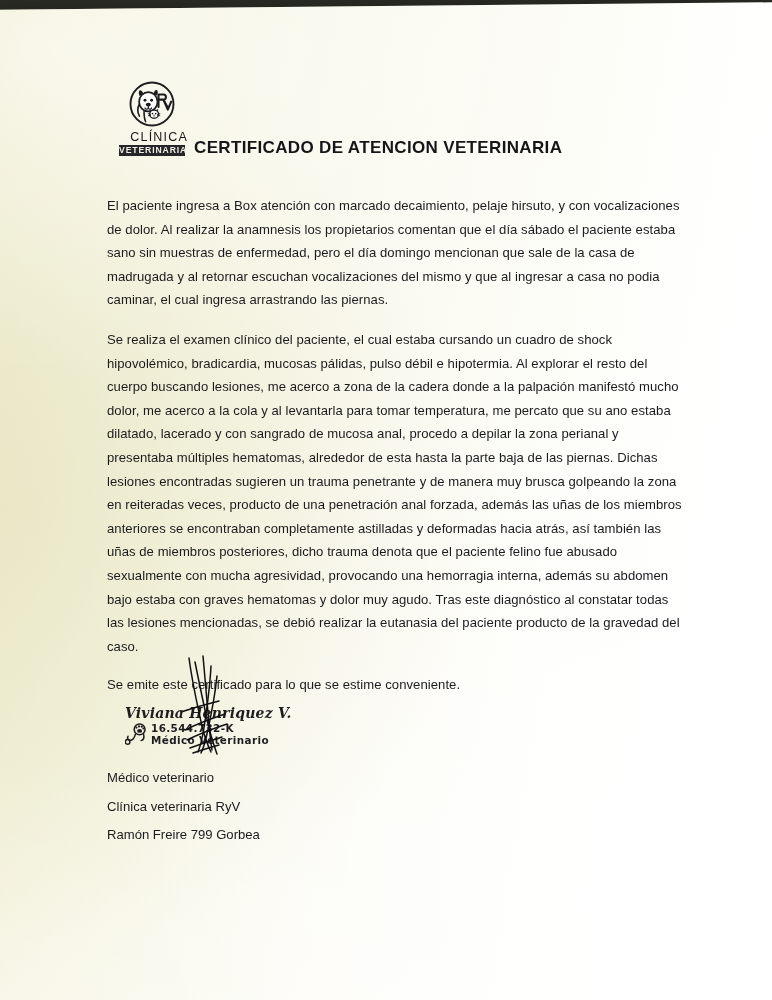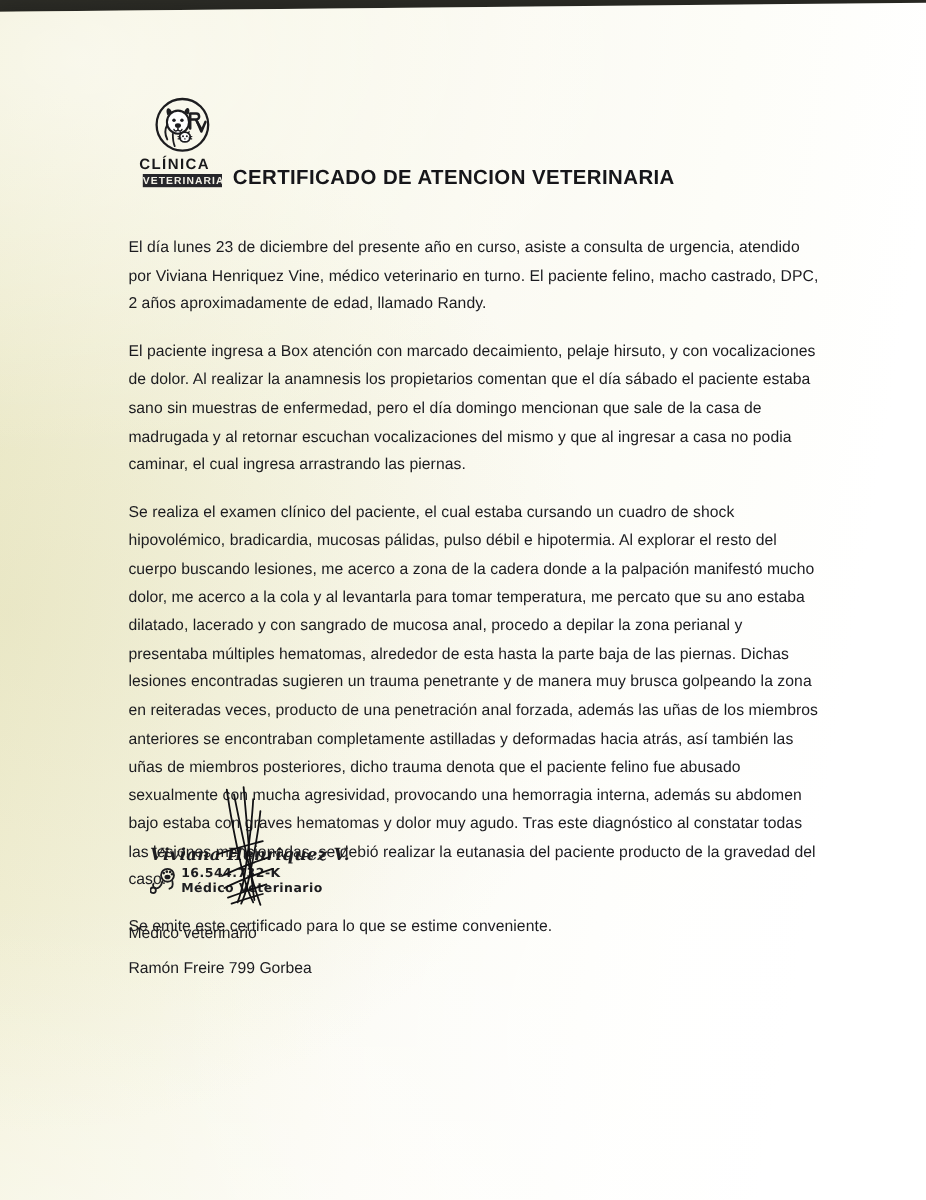--- a/index.html
+++ b/index.html
@@ -74,23 +74,23 @@
   }
   .logo-circle {
     width: 54px;
     height: 50px;
     margin: 0 auto;
     position: relative;
   }
   .logo-circle svg { display: block; }
   .brand-top {
     margin-top: 1px;
-    text-align: left;
+    text-align: right;
     font-family: "Liberation Sans", sans-serif;
-    font-weight: bold;
+    font-weight: normal;
     font-size: 12.5px;
     letter-spacing: 1.2px;
     color: #18181a;
     line-height: 1;
   }
   .brand-bottom {
     margin: 1px auto 0 auto;
     width: 66px;
     background: #26262a;
     color: #f2f0e6;
@@ -231,21 +231,20 @@
           <path d="M39.4 21.6 L42.8 29.6 L46.2 21.6" fill="none" stroke="#1d1d20" stroke-width="2.1" stroke-linecap="round" stroke-linejoin="round"></path>
         </svg>
       </div>
       <div class="brand-top">CLÍNICA</div>
       <div class="brand-bottom">VETERINARIA</div>
     </div>
 
     <div class="doc-title">CERTIFICADO DE ATENCION VETERINARIA</div>
 
     <div class="body-block">
-      <p class="para">El día lunes 23 de diciembre del presente año en curso, asiste a consulta de urgencia, atendido por Viviana Henriquez Vine, médico veterinario en turno. El paciente felino, macho castrado, DPC, 2 años aproximadamente de edad, llamado Randy.</p>
       <p class="para">El paciente ingresa a Box atención con marcado decaimiento, pelaje hirsuto, y con vocalizaciones de dolor. Al realizar la anamnesis los propietarios comentan que el día sábado el paciente estaba sano sin muestras de enfermedad, pero el día domingo mencionan que sale de la casa de madrugada y al retornar escuchan vocalizaciones del mismo y que al ingresar a casa no podia caminar, el cual ingresa arrastrando las piernas.</p>
       <p class="para tight">Se realiza el examen clínico del paciente, el cual estaba cursando un cuadro de shock hipovolémico, bradicardia, mucosas pálidas, pulso débil e hipotermia. Al explorar el resto del cuerpo buscando lesiones, me acerco a zona de la cadera donde a la palpación manifestó mucho dolor, me acerco a la cola y al levantarla para tomar temperatura, me percato que su ano estaba dilatado, lacerado y con sangrado de mucosa anal, procedo a depilar la zona perianal y presentaba múltiples hematomas, alrededor de esta hasta la parte baja de las piernas. Dichas lesiones encontradas sugieren un trauma penetrante y de manera muy brusca golpeando la zona en reiteradas veces, producto de una penetración anal forzada, además las uñas de los miembros anteriores se encontraban completamente astilladas y deformadas hacia atrás, así también las uñas de miembros posteriores, dicho trauma denota que el paciente felino fue abusado sexualmente con mucha agresividad, provocando una hemorragia interna, además su abdomen bajo estaba con graves hematomas y dolor muy agudo. Tras este diagnóstico al constatar todas las lesiones mencionadas, se debió realizar la eutanasia del paciente producto de la gravedad del caso.</p>
       <p class="para">Se emite este certificado para lo que se estime conveniente.</p>
     </div>
 
     <div class="sign-area">
       <div class="stamp">
         <div class="stamp-name">Viviana Henriquez V.</div>
         <div class="stamp-row">
           <div class="stamp-icon">
@@ -280,17 +279,18 @@
             <path d="M31 96 C42 92 54 88 63 85"></path>
             <path d="M34 101 C43 98 52 95 60 93"></path>
             <path d="M22 60 C34 56 48 52 60 49"></path>
           </g>
         </svg>
       </div>
     </div>
 
     <div class="footer-block">
       <div class="footer-line">Médico veterinario</div>
+      <div class="footer-line">Clínica veterinaria RyV</div>
       <div class="footer-line">Ramón Freire 799 Gorbea</div>
     </div>
 
   </div>
 </div>
 
 </body></html>

